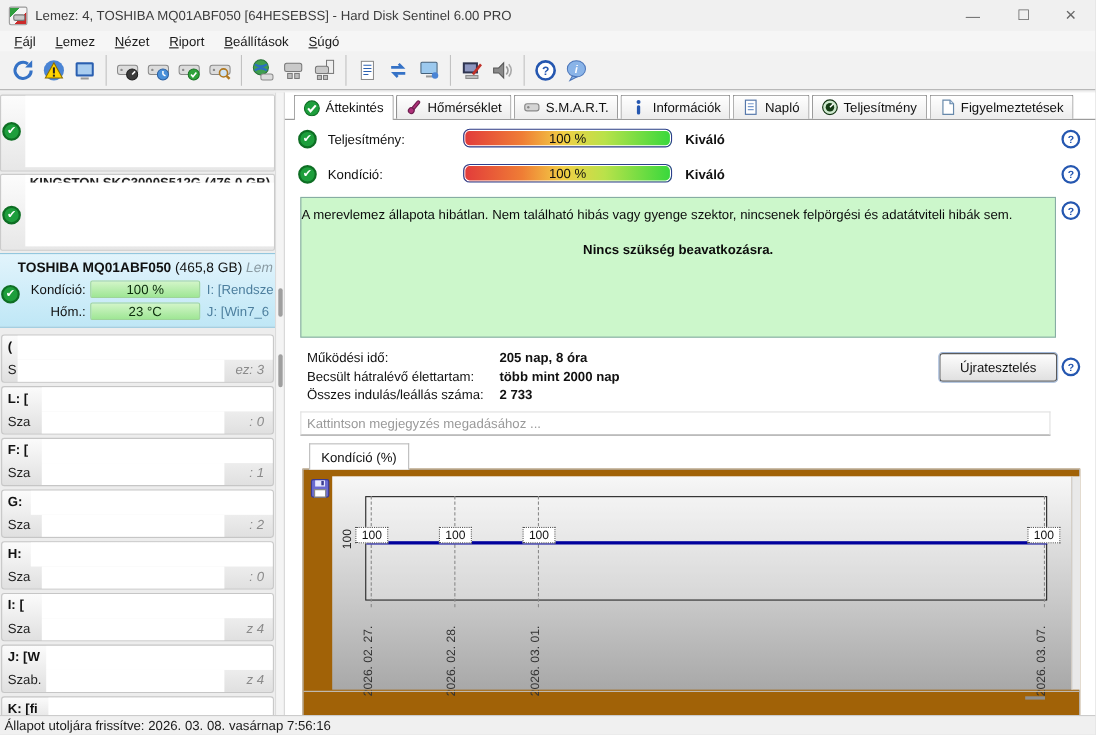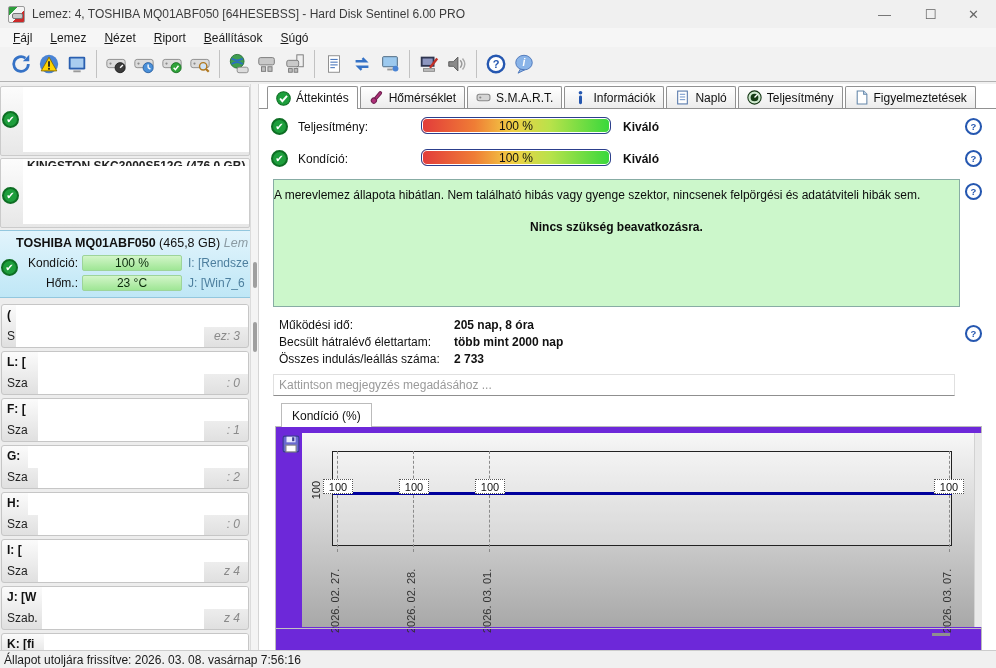--- a/index.html
+++ b/index.html
@@ -69,21 +69,21 @@
   .greenbox .b2 { font-weight:bold; margin-top:14px;text-align:center; }
 
   .inforow { position:absolute; left:20px; width:420px; display:flex; }
   .inflabel { width:175px; }
   .infvalue { font-weight:bold; }
   .retest { position:absolute; left:595px; top:237px; width:107px; height:26px; background:linear-gradient(#fdfdfd,#e0e0e0); border:1px solid #5a5a5a; outline:1px solid #9fb6d8; border-radius:3px; font-size:12px; text-align:center; line-height:24px; }
   .comment { position:absolute; left:14px; top:290px; width:682px; height:22px; border:1px solid #e0e0e0; border-bottom:1px solid #8f8f8f; background:#fff; font-family:inherit; font-size:12px; color:#222; padding:0 5px; }
   .comment::placeholder { color:#9a9a9a; }
 
   .charttab { position:absolute; left:22px; top:319px; height:24px; padding:0 10px; border:1px solid #bbb; border-bottom:none; background:#fff; display:inline-flex; align-items:center; z-index:2; font-size:12px; }
-  .chartpanel { position:absolute; left:16px; top:342px; width:707px; height:236px; border:1px solid #bbb; background:#6d28d9; }
+  .chartpanel { position:absolute; left:16px; top:342px; width:707px; height:236px; border:1px solid #bbb; background:#a16207; }
   .saveicon { position:absolute; left:6px; top:8px; width:18px; height:18px; }
   .chartbg { position:absolute; left:26px; top:6px; width:672px; height:194px; background:linear-gradient(180deg,#f7f7f7,#a8a8a8); }
   .plotframe { position:absolute; left:30px; top:18px; width:620px; height:95px; border:1px solid #222; background:rgba(255,255,255,0.25); }
   .gline { position:absolute; top:18px; height:101px; width:0; border-left:1px dashed #8a8a8a; }
   .condline { position:absolute; left:31px; top:59px; width:619px; height:3px; background:#00009c; }
   .ptlabel { position:absolute; top:46px; width:30px; height:15px; background:#fff; border:1px dotted #555; font-size:11px; text-align:center; line-height:14px; color:#111; }
   .ytick { position:absolute; left:8px; top:48px; writing-mode:vertical-rl; transform:rotate(180deg); font-size:11px; color:#222; }
   .xdate { position:absolute; top:120px; height:80px; writing-mode:vertical-rl; transform:rotate(180deg); font-size:11px; color:#333; white-space:nowrap; }
   .chartdivider { position:absolute; left:0; top:201px; width:705px; height:1px; background:#c2c2c2; }
   .hthumb { position:absolute; left:656px; top:206px; width:18px; height:3px; background:#8f8f8f; }
@@ -450,20 +450,21 @@
     </div>
     <div class="inforow" style="top:251px;">
       <span class="inflabel">Becsült hátralévő élettartam:</span>
       <span class="infvalue">több mint 2000 nap</span>
     </div>
     <div class="inforow" style="top:268px;">
       <span class="inflabel">Összes indulás/leállás száma:</span>
       <span class="infvalue">2 733</span>
     </div>
 
+    <div class="retest">Újratesztelés</div>
     <span class="qicon" style="left:705px; top:240px;">
       <svg width="19" height="19" viewBox="0 0 24 24">
           <circle cx="12" cy="12" r="9.5" fill="#fff" stroke="#2557b0" stroke-width="2.6"></circle>
           <text x="12" y="16.5" text-anchor="middle" font-size="12" font-weight="bold" fill="#2557b0">?</text>
         </svg></span>
 
     <input class="comment" type="text" placeholder="Kattintson megjegyzés megadásához ..." style="">
 
     <div class="charttab">Kondíció  (%)</div>
 

